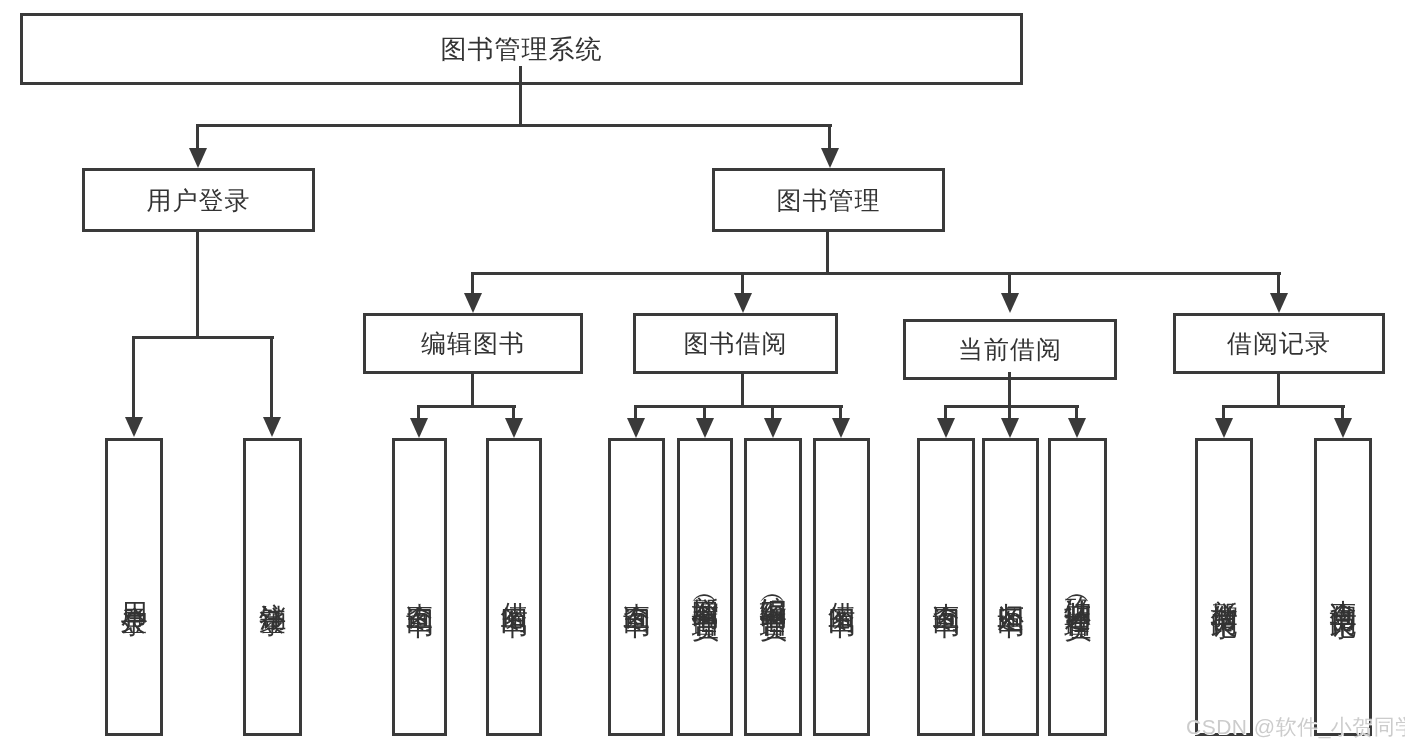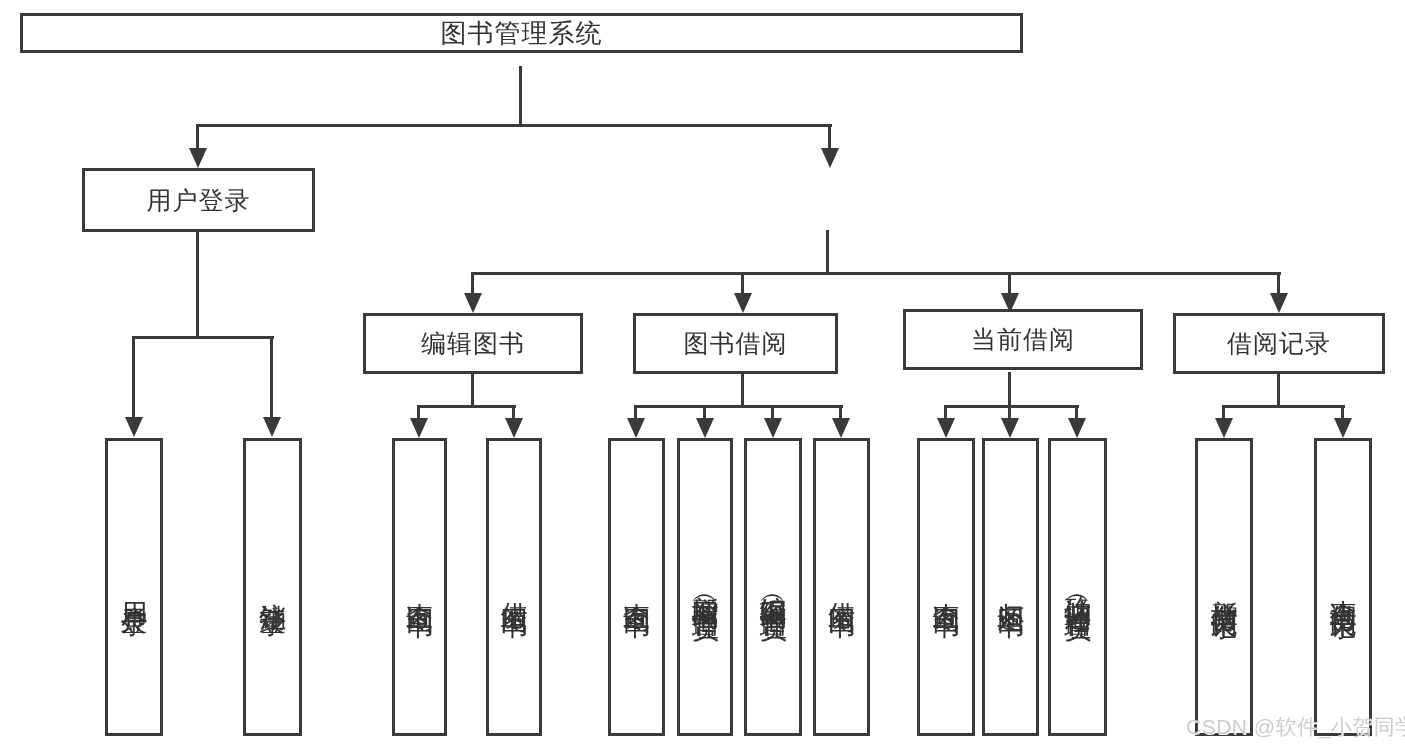--- a/index.html
+++ b/index.html
@@ -30,33 +30,36 @@
     position:absolute; left:1186px; top:713px; z-index:10;
     font-size:21px; letter-spacing:0.5px; color:var(--watermark);
     text-shadow:1px 1px 0 #ffffff; white-space:nowrap;
   }
 </style>
 </head>
 <body>
 
 <div class="canvas">
 
-  <div class="box" style="left:20px;top:13px;width:1003px;height:40px">
+  <div class="box" style="left:20px;top:13px;width:1003px;height:72px">
     <span class="root-label">图书管理系统</span>
   </div>
 
   <div class="vl" style="left:519px;top:66px;height:60px"></div>
   <div class="hl" style="left:196px;top:124px;width:636px"></div>
   <div class="vl" style="left:196px;top:124px;height:28px"></div>
   <div class="ah" style="left:189px;top:148px"></div>
   <div class="vl" style="left:828px;top:124px;height:28px"></div>
   <div class="ah" style="left:821px;top:148px"></div>
 
   <div class="box" style="left:82px;top:168px;width:233px;height:64px">
     <span class="hlabel">用户登录</span>
+  </div>
+  <div class="box" style="left:712px;top:168px;width:233px;height:64px">
+    <span class="hlabel">图书管理</span>
   </div>
 
   <div class="vl" style="left:196px;top:230px;height:108px"></div>
   <div class="hl" style="left:132px;top:336px;width:142px"></div>
   <div class="vl" style="left:132px;top:336px;height:83px"></div>
   <div class="ah" style="left:125px;top:417px"></div>
   <div class="vl" style="left:270px;top:336px;height:83px"></div>
   <div class="ah" style="left:263px;top:417px"></div>
 
   <div class="vl" style="left:826px;top:230px;height:45px"></div>
@@ -69,21 +72,21 @@
   <div class="ah" style="left:1001px;top:293px"></div>
   <div class="vl" style="left:1277px;top:272px;height:24px"></div>
   <div class="ah" style="left:1270px;top:293px"></div>
 
   <div class="box" style="left:363px;top:313px;width:220px;height:61px">
     <span class="hlabel">编辑图书</span>
   </div>
   <div class="box" style="left:633px;top:313px;width:205px;height:61px">
     <span class="hlabel">图书借阅</span>
   </div>
-  <div class="box" style="left:903px;top:309px;width:240px;height:61px">
+  <div class="box" style="left:903px;top:319px;width:214px;height:61px">
     <span class="hlabel">当前借阅</span>
   </div>
   <div class="box" style="left:1173px;top:313px;width:212px;height:61px">
     <span class="hlabel">借阅记录</span>
   </div>
 
   <div class="vl" style="left:471px;top:372px;height:36px"></div>
   <div class="hl" style="left:417px;top:405px;width:99px"></div>
   <div class="vl" style="left:417px;top:405px;height:16px"></div>
   <div class="ah" style="left:410px;top:418px"></div>

